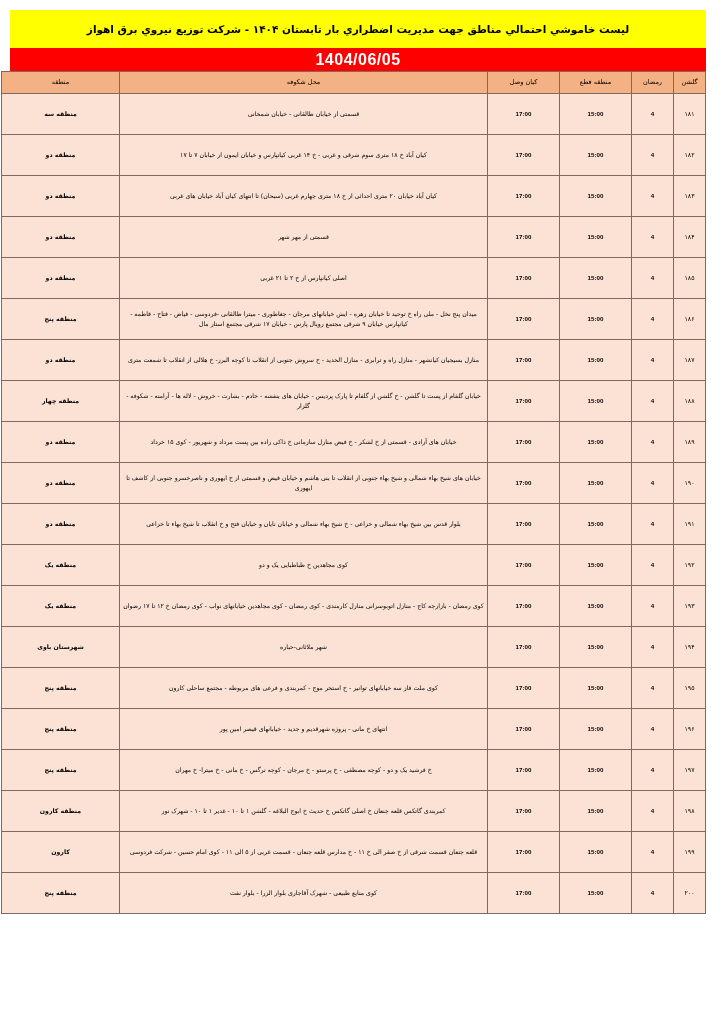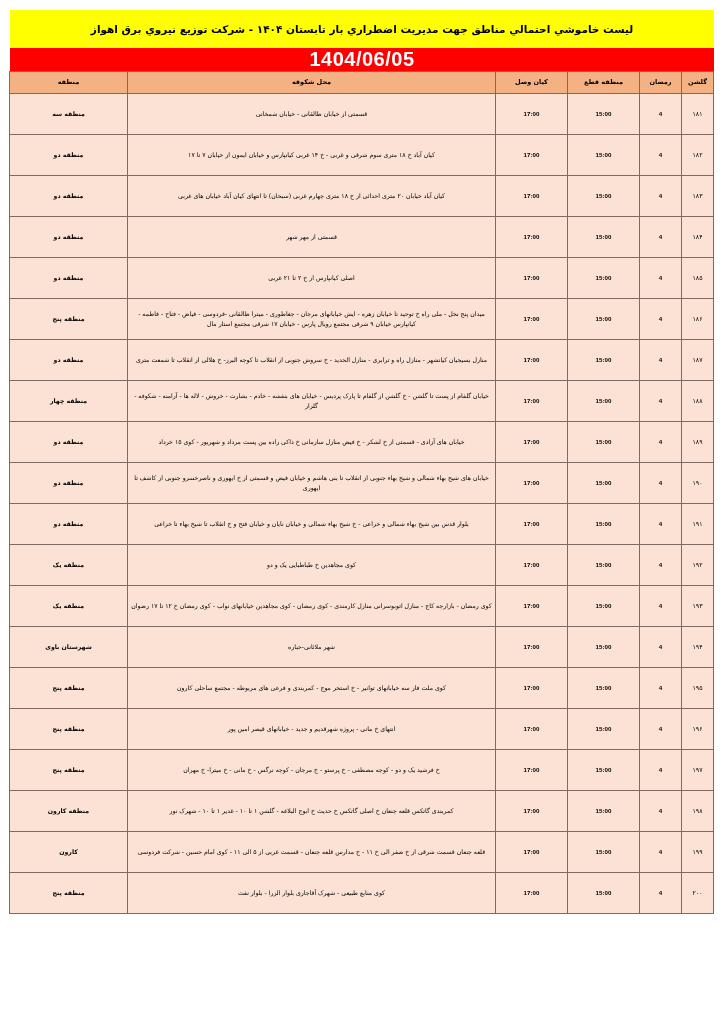--- a/index.html
+++ b/index.html
@@ -13,21 +13,21 @@
     height: 1024px;
     font-family: "DejaVu Sans", "Liberation Sans", sans-serif;
     direction: rtl;
     overflow: hidden;
   }
 
   .page {
     width: 724px;
     height: 1024px;
     box-sizing: border-box;
-    padding: 10px 10px 0 10px;
+    padding: 10px 18px 0 10px;
     background: #ffffff;
   }
 
   
   .title-banner {
     background: #ffff00;
     color: #000000;
     text-align: center;
     font-size: 10.5px;
     font-weight: bold;
@@ -35,21 +35,21 @@
     line-height: 38px;
     letter-spacing: 0px;
     white-space: nowrap;
     overflow: hidden;
   }
 
   .date-banner {
     background: #ff0000;
     color: #ffffff;
     text-align: center;
-    font-size: 20px;
+    font-size: 16px;
     font-weight: bold;
     height: 23px;
     line-height: 23px;
     font-family: "Liberation Sans", sans-serif;
     letter-spacing: 0.5px;
   }
 
   
   table.schedule {
     width: 704px;
@@ -63,21 +63,21 @@
     border: 1px solid #7d6b63;
     padding: 0 3px;
     vertical-align: middle;
     text-align: center;
     color: #000000;
   }
 
   table.schedule thead th {
     background: #f4b183;
     font-size: 6.5px;
-    font-weight: bold;
+    font-weight: normal;
     height: 21px;
     line-height: 1.1;
   }
 
   table.schedule tbody td {
     background: #fbe2d5;
     font-size: 6.2px;
     line-height: 1.55;
     height: 40px;
   }

